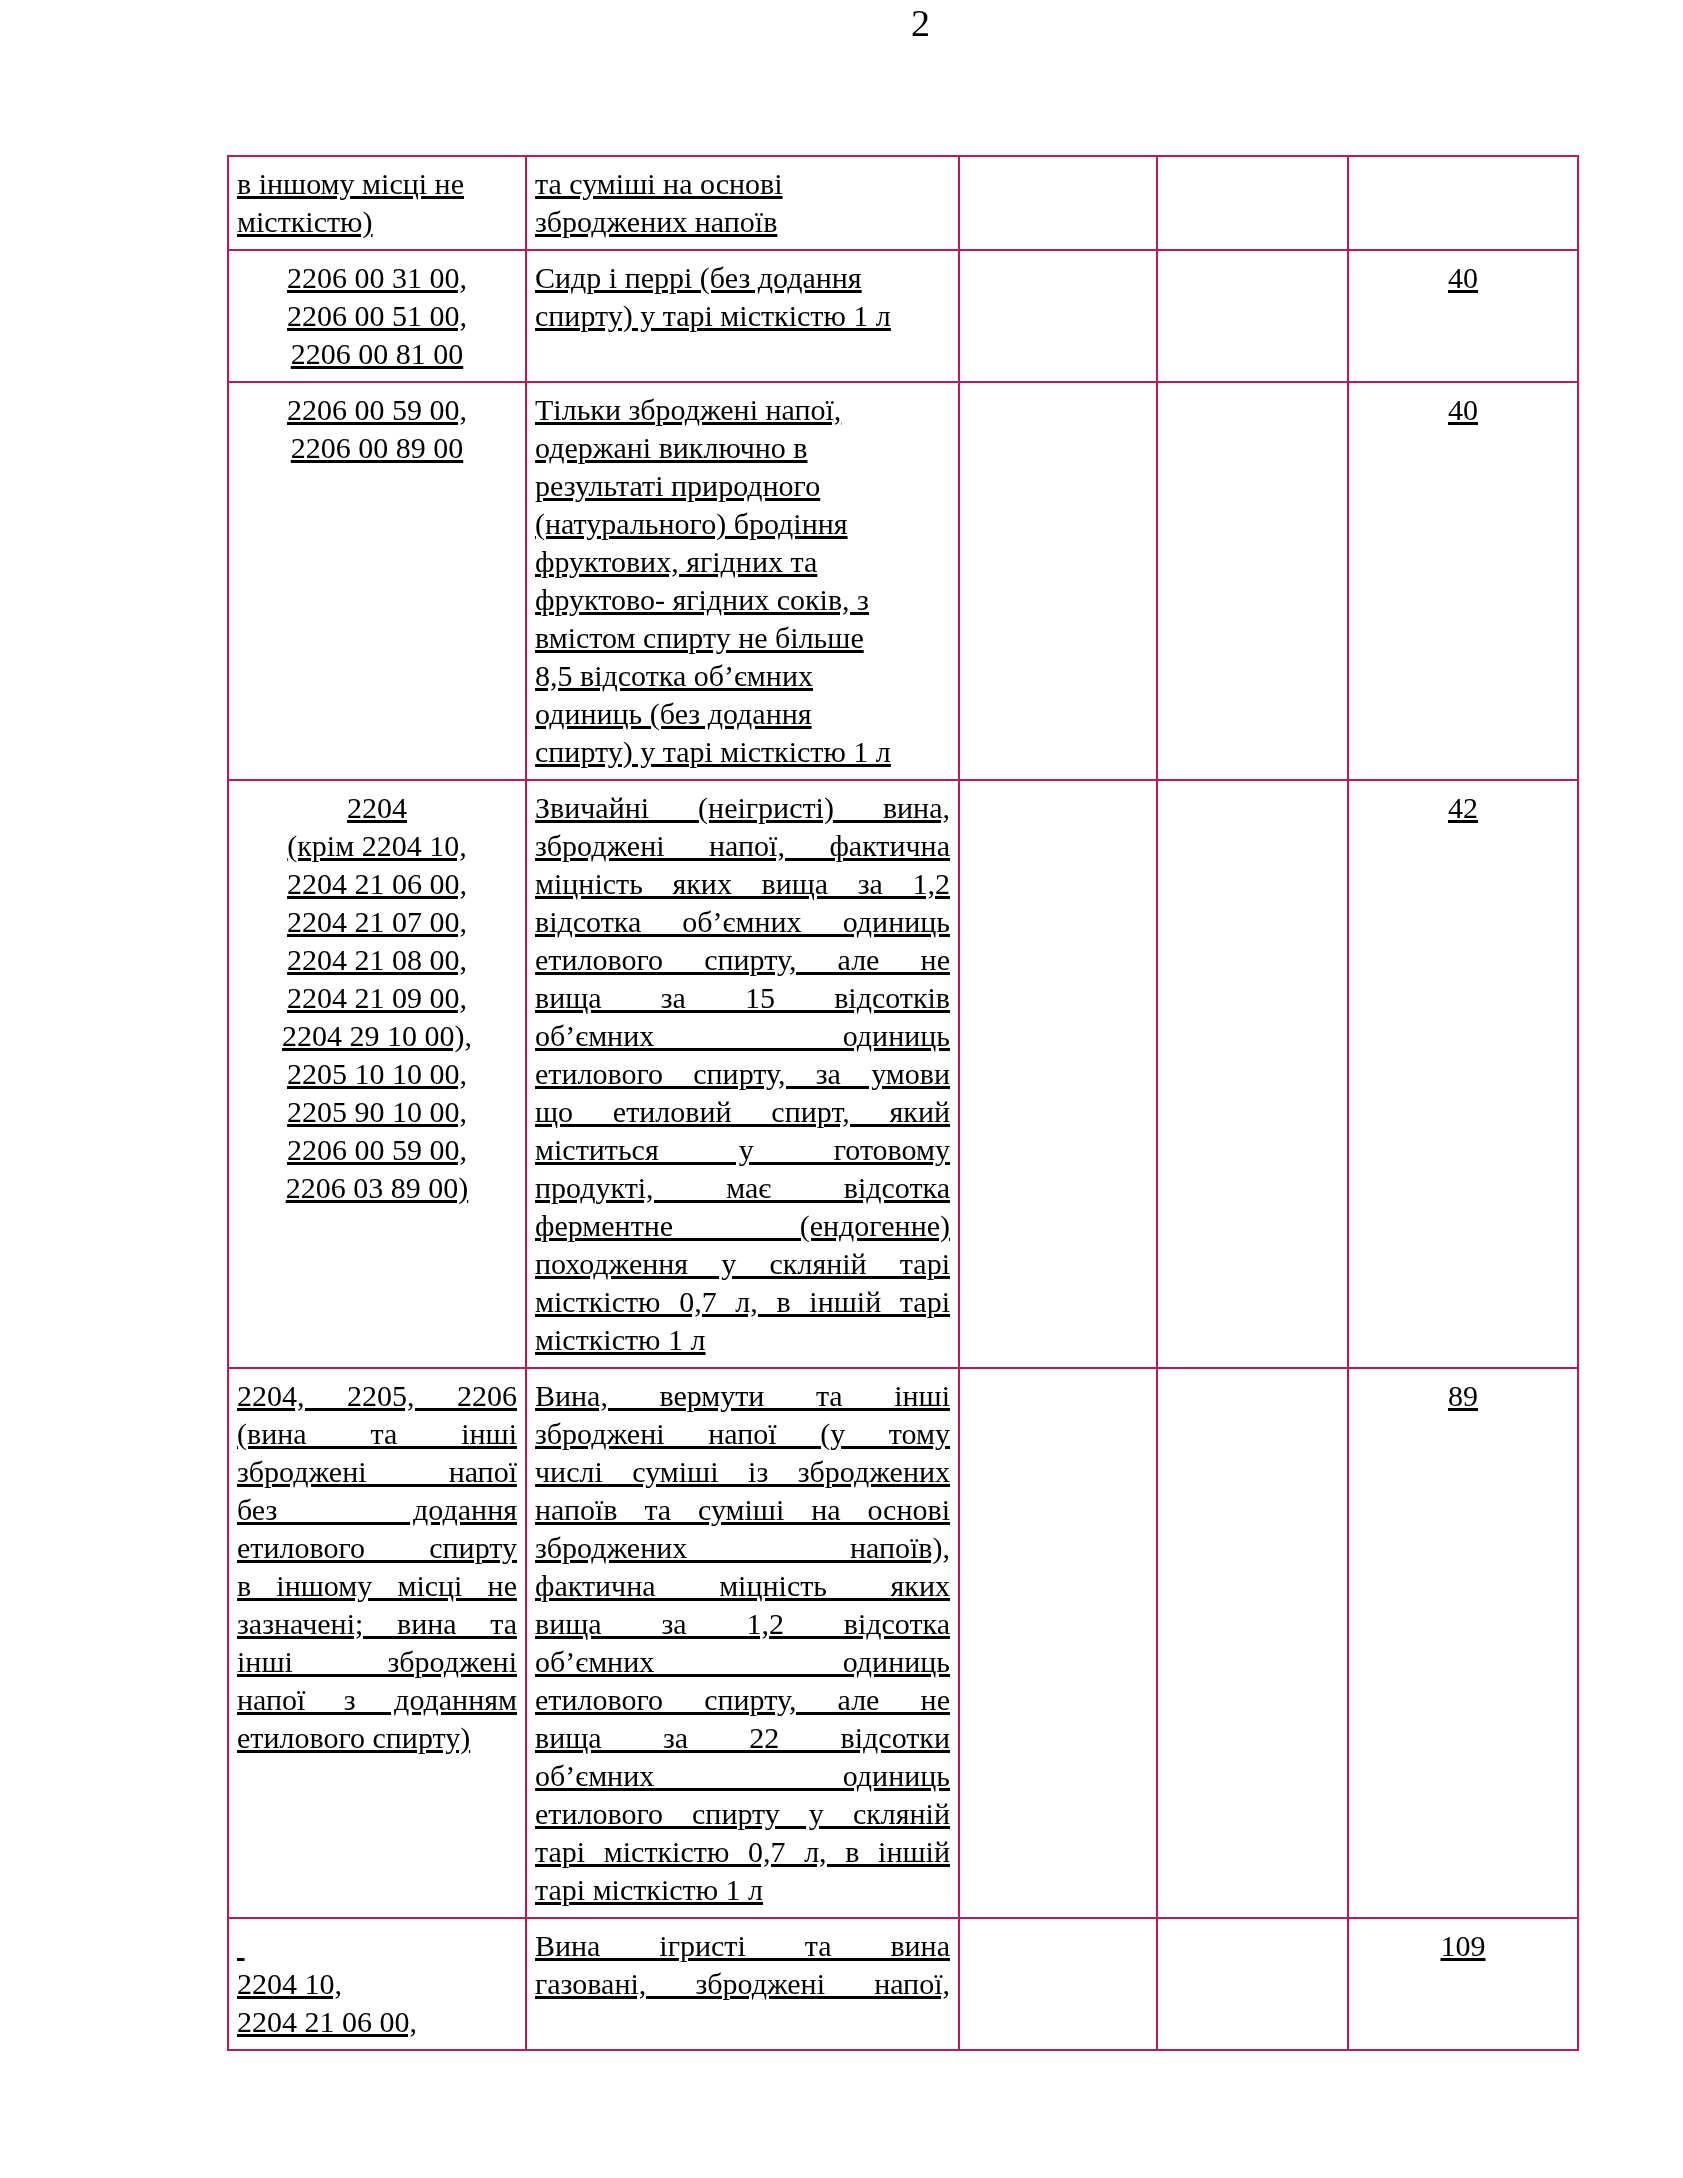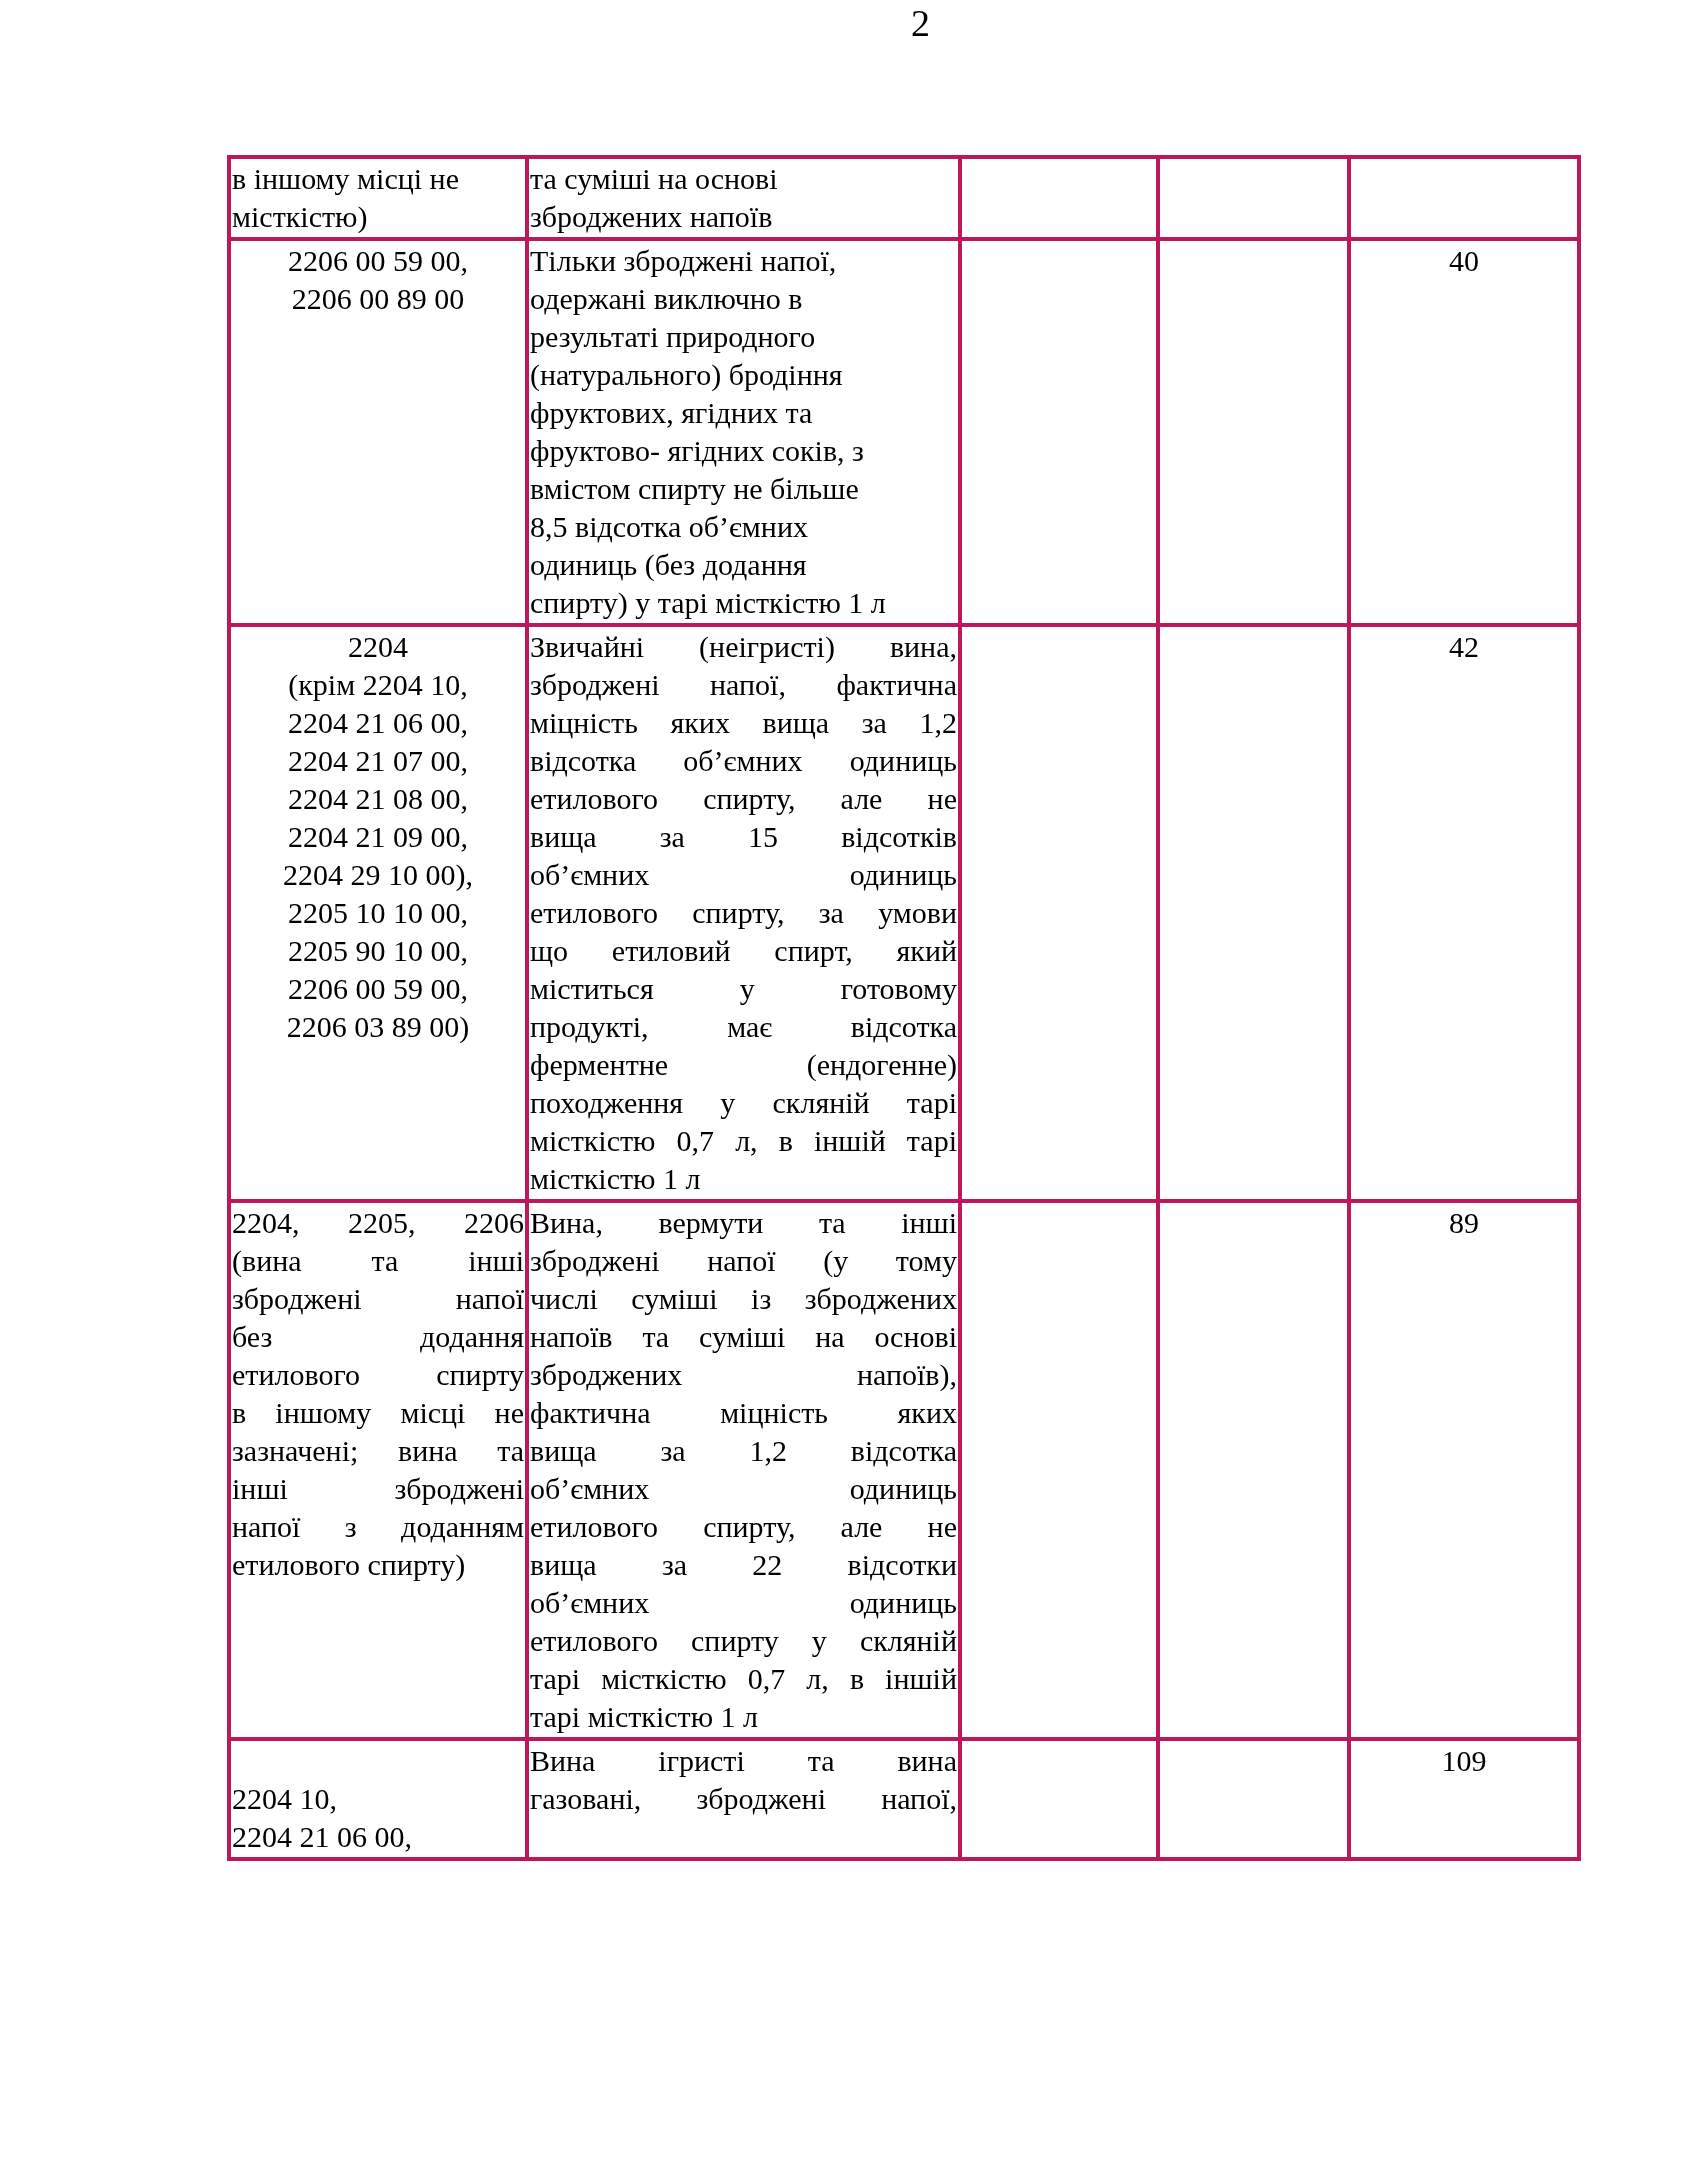--- a/index.html
+++ b/index.html
@@ -28,24 +28,25 @@
     position: absolute;
     left: 227px;
     top: 155px;
     width: 1349px;
     border-collapse: collapse;
     table-layout: fixed;
     font-size: 30px;
     line-height: 38px;
   }
   table.doc-table td {
-    border: 4px solid #be185d;
+    border: 2px solid #be185d;
     vertical-align: top;
-    padding: 1px;
+    padding: 8px;
     overflow: hidden;
+    text-decoration: underline;
   }
   td.c1 { padding: 0 16px 0 21px; }
   td.c2 { padding: 0 15px 0 13px; }
   td.c3, td.c4 { padding: 0; }
   td.c5 { padding: 0; }
   .al-left   { text-align: left; }
   .al-center { text-align: center; }
   .al-justify, .al-justify-all { text-align: left; margin-top: 44px; }
   .line { min-height: 38px; }
   .line.j {
@@ -72,20 +73,36 @@
           <div class="line">в іншому місці не</div>
           <div class="line">місткістю)</div>
         </td>
       <td class="c2 al-left">
           <div class="line">та суміші на основі</div>
           <div class="line">зброджених напоїв</div>
         </td>
       <td class="c3 al-left"></td>
       <td class="c4 al-left"></td>
       <td class="c5 al-center"></td>
+    </tr>
+    <tr style="height:113px">
+      <td class="c1 al-center">
+          <div class="line">2206 00 31 00,</div>
+          <div class="line">2206 00 51 00,</div>
+          <div class="line">2206 00 81 00</div>
+        </td>
+      <td class="c2 al-left">
+          <div class="line">Сидр і перрі (без додання</div>
+          <div class="line">спирту) у тарі місткістю 1 л</div>
+        </td>
+      <td class="c3 al-left"></td>
+      <td class="c4 al-left"></td>
+      <td class="c5 al-center">
+          <div class="line">40</div>
+        </td>
     </tr>
     <tr style="height:385px">
       <td class="c1 al-center">
           <div class="line">2206 00 59 00,</div>
           <div class="line">2206 00 89 00</div>
         </td>
       <td class="c2 al-left">
           <div class="line">Тільки зброджені напої,</div>
           <div class="line">одержані виключно в</div>
           <div class="line">результаті природного</div>

